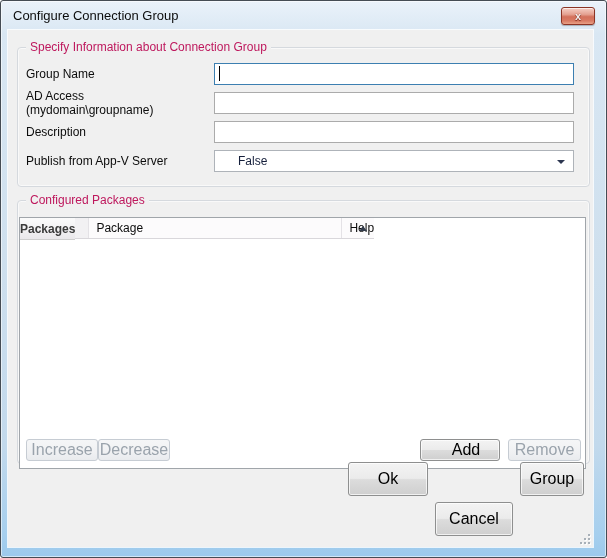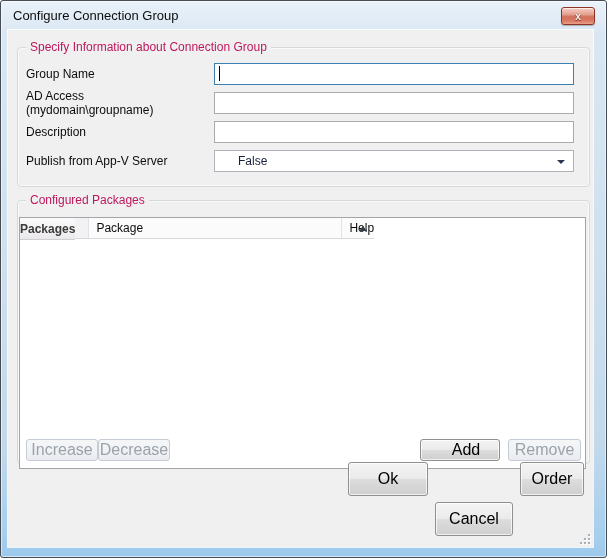--- a/index.html
+++ b/index.html
@@ -179,21 +179,21 @@
         <button class="btn disabled btn-decrease">Decrease</button>
         <span class="pkg-spacer"></span>
         <button class="btn btn-add">Add</button>
         <button class="btn disabled btn-remove">Remove</button>
       </div>
     </div>
 
     <div class="footer">
       <button class="btn btn-ok">Ok</button>
       <button class="btn btn-cancel">Cancel</button>
-      <button class="btn btn-help">Order</button>
+      <button class="btn btn-help">Group</button>
     </div>
 
     <div class="grip">
       <span class="d1"></span>
         <span class="d2"></span>
         <span class="d3"></span>
       <span class="d4"></span>
         <span class="d5"></span>
         <span class="d6"></span>
     </div>

